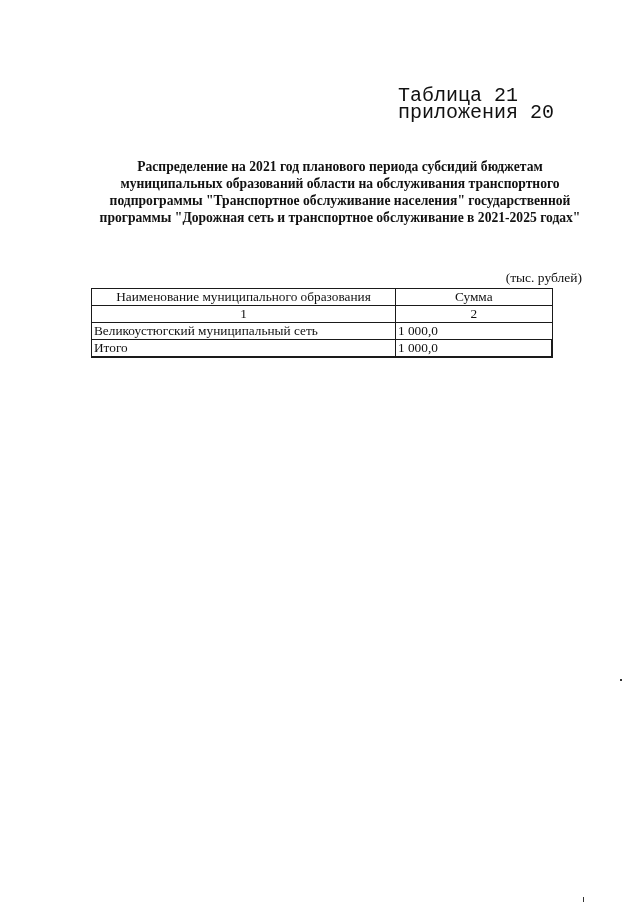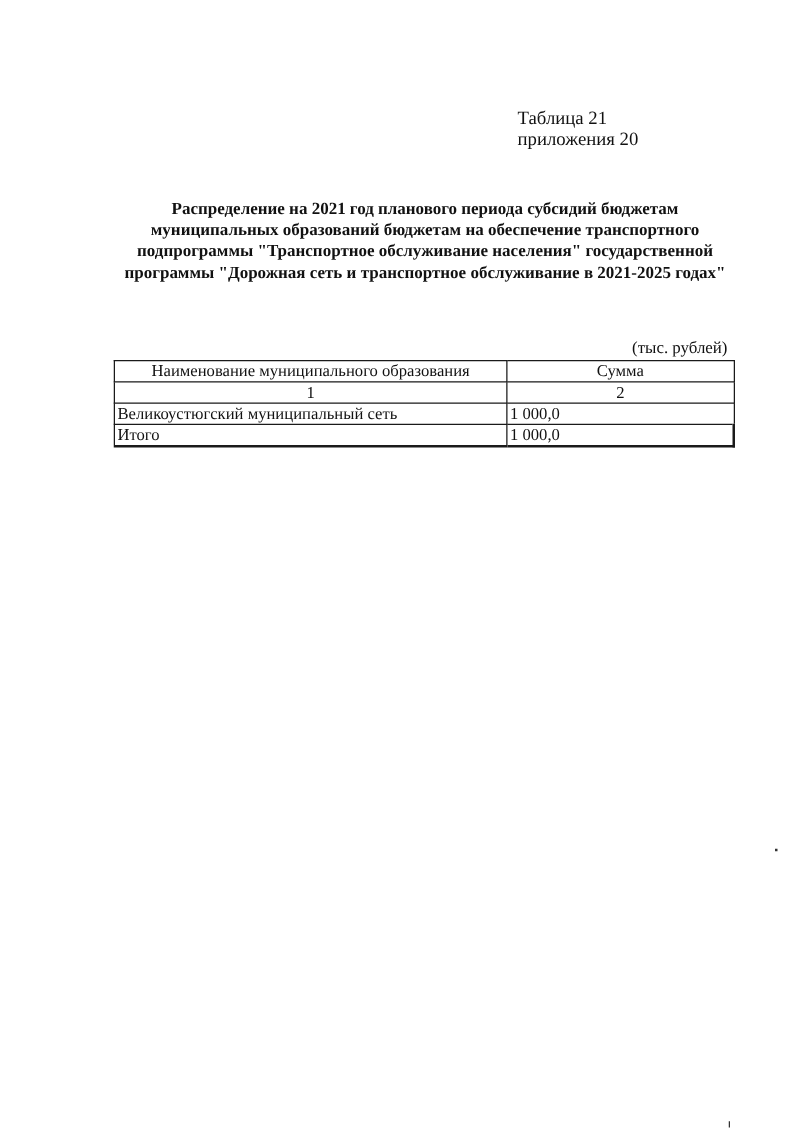--- a/index.html
+++ b/index.html
@@ -10,24 +10,25 @@
     body {
       width: 640px;
       height: 905px;
       position: relative;
       overflow: hidden;
       font-family: "Liberation Serif", "DejaVu Serif", serif;
       color: #111111;
     }
     .annex {
       position: absolute;
-      left: 414px;
+      left: 398px;
       top: 87px;
-      font-size: 15px;
+      font-size: 20px;
       line-height: 17px;
+      font-family: Liberation Mono, monospace;
     }
     .annex div { white-space: nowrap; }
     .title {
       position: absolute;
       left: 80px;
       top: 158px;
       width: 520px;
       text-align: center;
       font-weight: bold;
       font-size: 13.6px;
@@ -40,21 +41,21 @@
       top: 270px;
       width: 182px;
       text-align: right;
       font-size: 13.5px;
       line-height: 16px;
     }
     table.data {
       position: absolute;
       left: 91px;
       top: 288px;
-      width: 497px;
+      width: 462px;
       border-collapse: collapse;
       font-size: 13.3px;
     }
     table.data td {
       border: 1px solid #1a1a1a;
       height: 16px;
       padding: 0 2px;
       line-height: 16px;
       white-space: nowrap;
     }
@@ -74,21 +75,21 @@
 </head>
 <body>
 
 <div class="annex">
   <div>Таблица 21</div>
   <div>приложения 20</div>
 </div>
 
 <div class="title">
   <div>Распределение на 2021 год планового периода субсидий бюджетам</div>
-  <div>муниципальных образований бюджетам на обеспечение транспортного</div>
+  <div>муниципальных образований области на обслуживания транспортного</div>
   <div>подпрограммы "Транспортное обслуживание населения" государственной</div>
   <div>программы "Дорожная сеть и транспортное обслуживание в 2021-2025 годах"</div>
 </div>
 
 <div class="units">(тыс. рублей)</div>
 
 <table class="data">
   <tbody>
       <tr>
     <td class="c1 center">Наименование муниципального образования</td>

